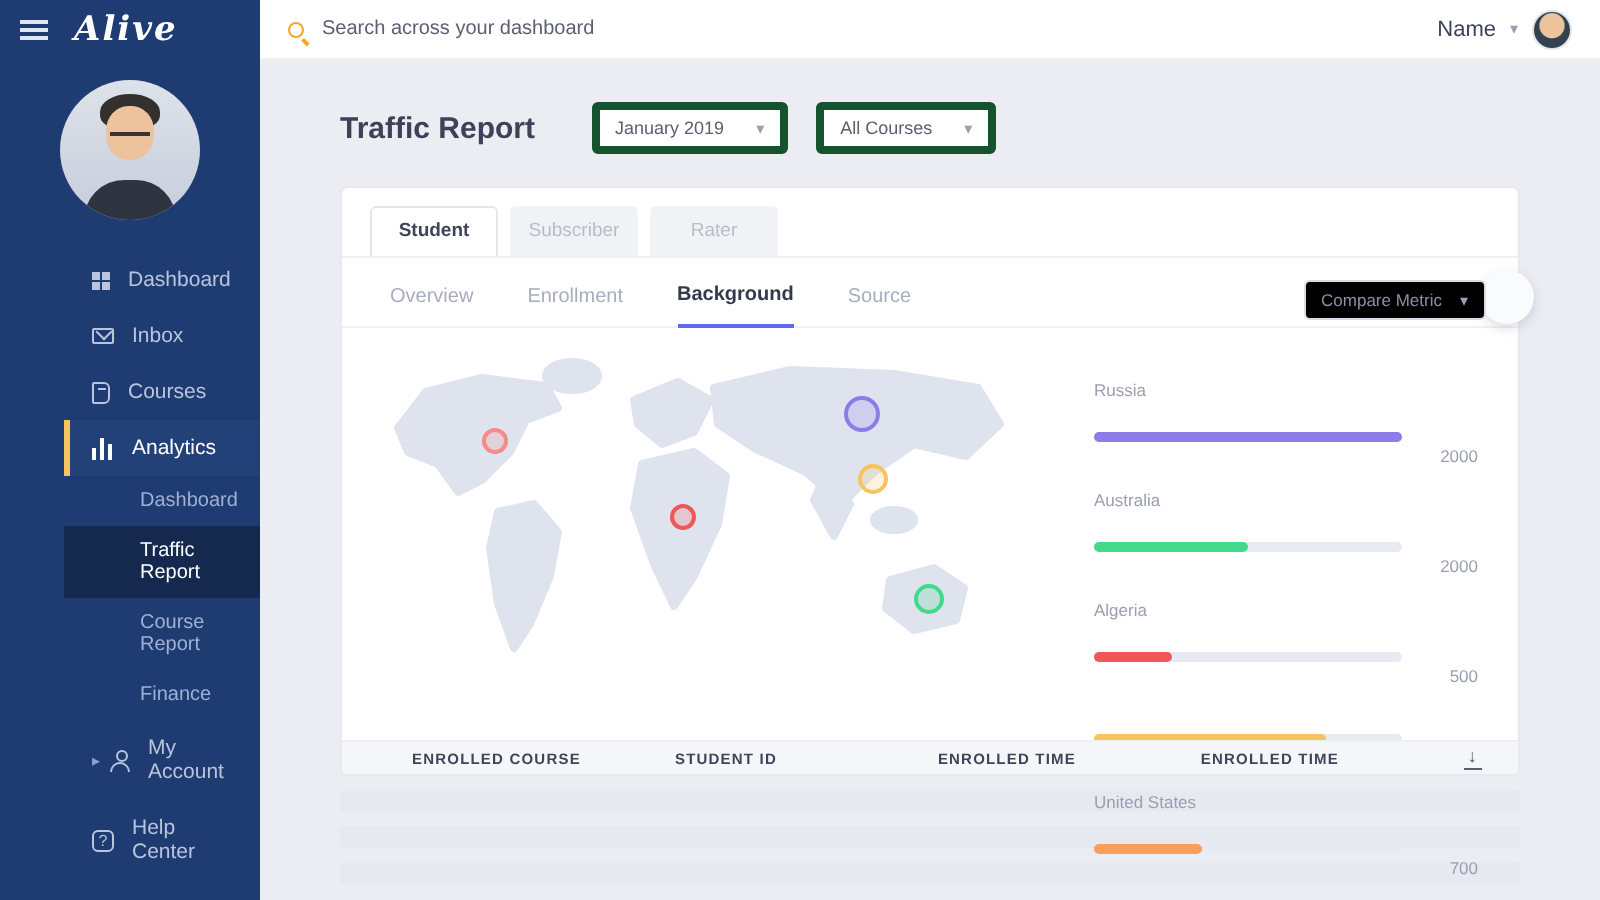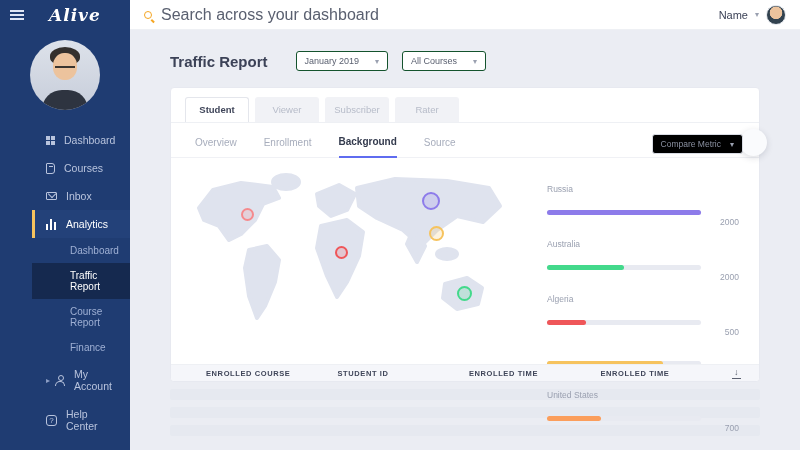--- a/index.html
+++ b/index.html
@@ -1,21 +1,21 @@
 <!DOCTYPE html>
 <html><head>
 <meta charset="utf-8">
 <style>
   * { margin:0; padding:0; box-sizing:border-box; }
   body { font-family:"Liberation Sans", sans-serif; background:#fff; }
   .app { position:relative; width:800px; height:450px; overflow:hidden; background:#ebedf3; }
 
   
   .sidebar { position:absolute; left:0; top:0; width:130px; height:450px; background:#1f3c72; color:#b9c4dd; z-index:3; }
-  .sidebar-header { display:flex; align-items:center; height:30px; padding:0 10px; gap:25px; }
+  .sidebar-header { display:flex; align-items:center; height:30px; padding:0 10px; gap:13px; }
   .ic-menu { width:14px; height:10px; flex:none; cursor:pointer;
     background:linear-gradient(#dfe6f5,#dfe6f5) 0 0/14px 2px no-repeat,
                linear-gradient(#dfe6f5,#dfe6f5) 0 4px/14px 2px no-repeat,
                linear-gradient(#dfe6f5,#dfe6f5) 0 8px/14px 2px no-repeat; }
   .logo { font-family:"DejaVu Serif", serif; font-style:italic; font-weight:bold; font-size:17px; color:#fff; letter-spacing:1px; }
   .avatar-large { position:relative; width:70px; height:70px; border-radius:50%; margin:10px auto 16px;
     background:linear-gradient(180deg,#dde2ea,#c7cdda); overflow:hidden; }
   .av-hair { position:absolute; left:20px; top:7px; width:30px; height:18px; background:#34302d; border-radius:50% 50% 40% 40%; }
   .av-face { position:absolute; left:23px; top:13px; width:24px; height:27px; background:#ecc39d; border-radius:46%; }
   .av-glasses { position:absolute; left:25px; top:22px; width:20px; height:6px; border-bottom:2px solid #3a3530; }
@@ -42,33 +42,33 @@
   .ic-person { width:10px; height:10px; }
   .ic-person::before { content:''; position:absolute; left:2.5px; top:0; width:4px; height:4px; border:1px solid currentColor; border-radius:50%; }
   .ic-person::after { content:''; position:absolute; left:0; top:6px; width:8px; height:4px; border:1px solid currentColor; border-bottom:none; border-radius:5px 5px 0 0; }
   .ic-help { width:11px; height:11px; border:1px solid currentColor; border-radius:3px; font-size:8px; line-height:10px; text-align:center; }
   .ic-help::before { content:"?"; }
 
   
   .topbar { position:absolute; left:130px; top:0; width:670px; height:30px; background:#fff; display:flex; align-items:center; padding:0 14px; border-bottom:1px solid #eef0f4; z-index:2; }
   .ic-search { width:8px; height:8px; border:1.5px solid #f5a623; border-radius:50%; flex:none; }
   .ic-search::after { content:''; position:absolute; left:7px; top:7px; width:4px; height:1.5px; background:#f5a623; transform:rotate(45deg); transform-origin:0 0; }
-  .search-input { border:none; outline:none; font-size:16px; color:#4a5065; width:280px; margin-left:9px; font-family:"Liberation Sans",sans-serif; }
+  .search-input { border:none; outline:none; font-size:10px; color:#4a5065; width:280px; margin-left:9px; font-family:"Liberation Sans",sans-serif; }
   .search-input::placeholder { color:#5a6070; }
   .topbar-right { margin-left:auto; display:flex; align-items:center; gap:7px; cursor:pointer; }
   .user-name { font-size:11px; color:#3c4257; }
   .chev { font-size:8px; color:#9aa0b0; }
   .avatar-small { width:20px; height:20px; border-radius:50%;
     background:radial-gradient(circle at 50% 38%, #ecc39d 0 42%, #32424f 46%); border:1px solid #e3e6ec; }
 
   
   .main { position:absolute; left:130px; top:30px; width:670px; height:420px; }
   .page-head { display:flex; align-items:center; padding:21px 40px 16px; }
   .page-title { font-size:15px; font-weight:bold; color:#3c4257; }
-  .dd { display:flex; align-items:center; gap:16px; background:#fff; border:1px solid #14532d; border-radius:3px; padding:4px 8px; font-size:9px; color:#5a6070; cursor:pointer; }
+  .dd { display:flex; align-items:center; gap:16px; background:#fff; border:4px solid #14532d; border-radius:3px; padding:4px 8px; font-size:9px; color:#5a6070; cursor:pointer; }
   .dd:first-of-type { margin-left:28px; }
   .dd + .dd { margin-left:14px; }
 
   .card { position:relative; margin:0 40px; height:295px; background:#fff; border:1px solid #e7e9f0; border-radius:4px; }
   .tab-row { display:flex; gap:6px; padding:9px 14px 0; border-bottom:1px solid #eef0f4; }
   .tab { width:64px; text-align:center; padding:6px 0 7px; font-size:9.5px; border-radius:3px 3px 0 0; cursor:pointer;
          background:#f1f2f6; border:1px solid #f1f2f6; border-bottom:none; color:#b7bcc9; }
   .tab.active { background:#fff; border-color:#e4e6ec; color:#3f4559; font-weight:bold; }
 
   .subtabs { position:relative; display:flex; align-items:flex-end; gap:27px; padding:13px 14px 0 24px; border-bottom:1px solid #f0f1f5; }
@@ -113,26 +113,26 @@
       <div class="av-glasses"></div>
       <div class="av-body"></div>
     </div>
 
     <div class="nav">
       <div class="nav-item">
         <span class="ic ic-grid"></span>
         <span>Dashboard</span>
       </div>
       <div class="nav-item">
+        <span class="ic ic-mail"></span>
+        <span>Inbox</span>
+      </div>
+      <div class="nav-item">
         <span class="ic ic-book"></span>
         <span>Courses</span>
-      </div>
-      <div class="nav-item">
-        <span class="ic ic-mail"></span>
-        <span>Inbox</span>
       </div>
       <div class="nav-item parent-active">
         <span class="ic ic-bars"></span>
         <span>Analytics</span>
       </div>
       <div class="subnav">
         <div class="subnav-item">Dashboard</div>
         <div class="subnav-item active">Traffic Report</div>
         <div class="subnav-item">Course Report</div>
         <div class="subnav-item">Finance</div>
@@ -168,21 +168,20 @@
       </div>
       <div class="dd">
         <span>All Courses</span>
         <span class="chev">▾</span>
       </div>
     </div>
 
     <div class="card">
       <div class="tab-row">
         <div class="tab active">Student</div>
-        <div class="tab">Viewer</div>
         <div class="tab">Subscriber</div>
         <div class="tab">Rater</div>
       </div>
 
       <div class="subtabs">
         <div class="subtab">Overview</div>
         <div class="subtab">Enrollment</div>
         <div class="subtab active">Background</div>
         <div class="subtab">Source</div>
         <div class="fab"></div>

